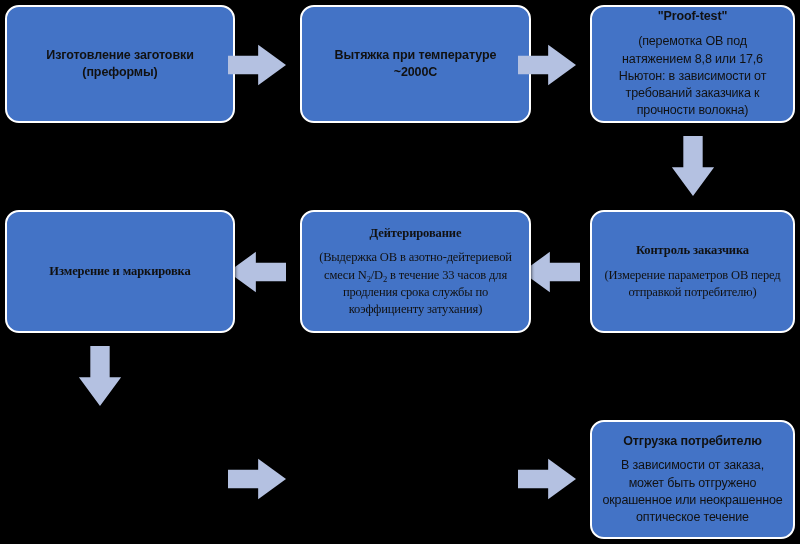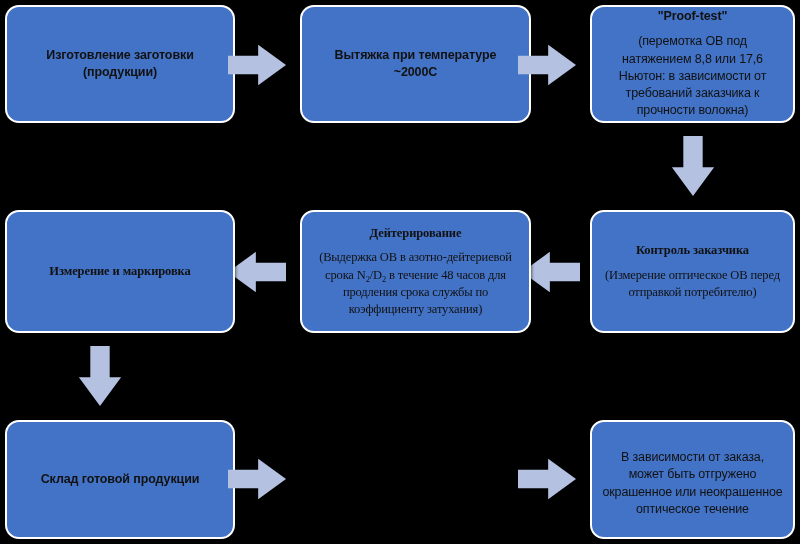--- a/index.html
+++ b/index.html
@@ -77,64 +77,62 @@
     clip-path: polygon(28% 0%, 72% 0%, 72% 52%, 98% 52%, 50% 100%, 2% 52%, 28% 52%);
   }
 </style>
 </head>
 <body>
 
 <div id="canvas">
 
   <div class="box col1 row1">
     <div class="title">Изготовление заготовки</div>
-    <div class="title">(продукции)</div>
+    <div class="title">(преформы)</div>
   </div>
 
   <div class="arrow arrow-right" style="left:228px; top:44px; width:58px; height:42px;"></div>
 
   <div class="box col2 row1">
     <div class="title">Вытяжка при температуре ~2000С</div>
   </div>
 
   <div class="arrow arrow-right" style="left:518px; top:44px; width:58px; height:42px;"></div>
 
   <div class="box col3 row1">
     <div class="title">"Proof-test"</div>
     <div class="body">(перемотка ОВ под натяжением 8,8 или 17,6 Ньютон: в зависимости от требований заказчика к прочности волокна)</div>
   </div>
 
   <div class="arrow arrow-down" style="left:671px; top:136px; width:44px; height:60px;"></div>
 
   <div class="box col3 row2">
     <div class="title">Контроль заказчика</div>
-    <div class="body">(Измерение оптическое ОВ перед отправкой потребителю)</div>
+    <div class="body">(Измерение параметров ОВ перед отправкой потребителю)</div>
   </div>
 
   <div class="arrow arrow-left" style="left:522px; top:251px; width:58px; height:42px;"></div>
 
   <div class="box col2 row2">
     <div class="title">Дейтерирование</div>
-    <div class="body"><span>(Выдержка ОВ в азотно-дейтериевой срока N</span><sub>2</sub><span>/D</span><sub>2</sub><span> в течение 48 часов для продления срока службы по коэффициенту затухания)</span></div>
+    <div class="body"><span>(Выдержка ОВ в азотно-дейтериевой смеси N</span><sub>2</sub><span>/D</span><sub>2</sub><span> в течение 33 часов для продления срока службы по коэффициенту затухания)</span></div>
   </div>
 
   <div class="arrow arrow-left" style="left:228px; top:251px; width:58px; height:42px;"></div>
 
   <div class="box col1 row2">
     <div class="title">Измерение и маркировка</div>
   </div>
 
   <div class="arrow arrow-down" style="left:78px; top:346px; width:44px; height:60px;"></div>
 
-  <div class="box col1 row3">
-    <div class="title">Склад готовой продукции</div>
-  </div>
 
   <div class="arrow arrow-right" style="left:228px; top:458px; width:58px; height:42px;"></div>
 
 
   <div class="arrow arrow-right" style="left:518px; top:458px; width:58px; height:42px;"></div>
 
   <div class="box col3 row3">
+    <div class="title">Отгрузка потребителю</div>
     <div class="body">В  зависимости от заказа, может быть отгружено окрашенное или неокрашенное оптическое течение</div>
   </div>
 
 </div>
 
 </body></html>

